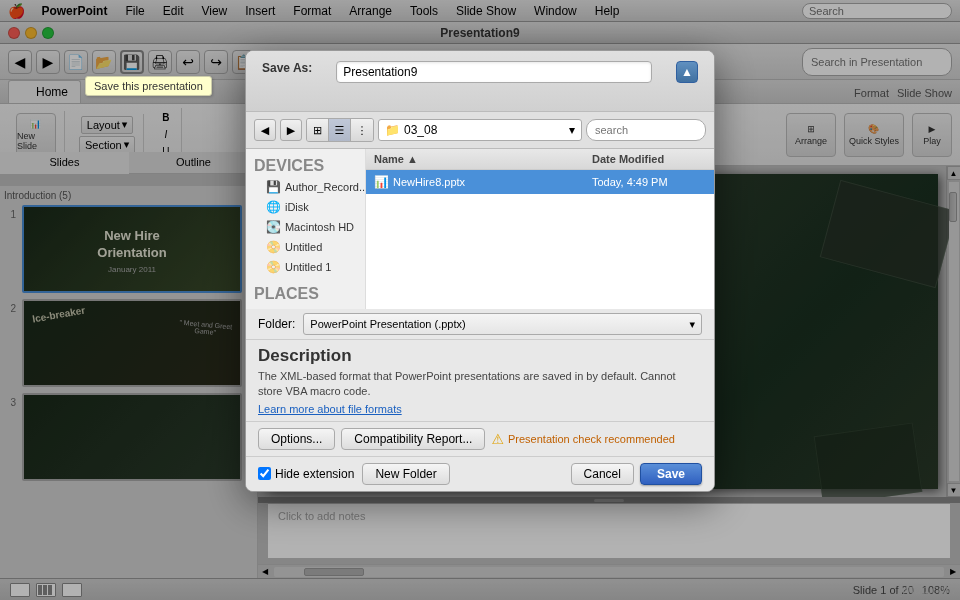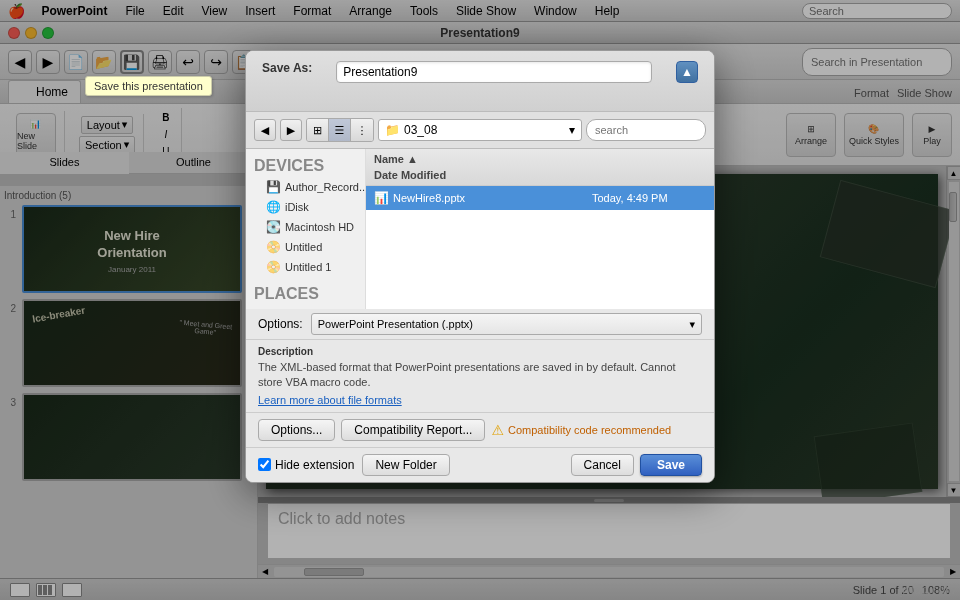--- a/index.html
+++ b/index.html
@@ -154,34 +154,34 @@
       width: 120px; background: #f0f0f0; border-right: 1px solid #ddd;
       padding: 4px 0;
     }
     .sidebar-section { font-size: 16px; color: #888; padding: 4px 8px 2px; font-weight: bold; text-transform: uppercase; }
     .sidebar-item-d { padding: 3px 8px 3px 20px; font-size: 11px; color: #333; cursor: pointer; display: flex; align-items: center; gap: 4px; }
     .disk-icon { font-size: 12px; }
 
     .file-list { flex: 1; }
     .file-list-header {
       display: flex; background: linear-gradient(to bottom, #e8e8e8, #d8d8d8);
-      border-bottom: 1px solid #ccc; padding: 2px 0; flex-direction: column;
+      border-bottom: 1px solid #ccc; padding: 2px 0;
     }
     .col-name { flex: 1; padding: 2px 8px; font-size: 11px; font-weight: bold; color: #444; display: flex; align-items: center; gap: 3px; }
     .col-date { width: 130px; padding: 2px 8px; font-size: 11px; font-weight: bold; color: #444; }
     .file-row { display: flex; align-items: center; padding: 3px 0; }
     .file-row.selected { background: #4a90d9; color: white; }
     .file-cell { flex: 1; padding: 2px 8px; font-size: 11px; display: flex; align-items: center; gap: 4px; }
     .file-date { width: 130px; padding: 2px 8px; font-size: 11px; }
     .file-icon-pptx-white { color: white; font-size: 12px; }
 
     .dialog-description {
       padding: 6px 12px; background: #e8e8e8; border-top: 1px solid #ccc;
     }
-    .desc-title { font-size: 10px; font-weight: bold; color: #333; margin-bottom: 3px; }
+    .desc-title { font-size: 17px; font-weight: bold; color: #333; margin-bottom: 3px; }
     .desc-text { font-size: 11px; color: #444; line-height: 1.4; }
     .desc-link { color: #1a60c0; text-decoration: underline; cursor: pointer; font-size: 11px; display: block; margin-top: 3px; }
 
     .dialog-actions-row {
       padding: 6px 12px; background: #e8e8e8; border-top: 1px solid #ccc;
       display: flex; align-items: center; gap: 6px;
     }
     .action-btn {
       height: 22px; padding: 0 12px; background: linear-gradient(to bottom, #f5f5f5, #ddd);
       border: 1px solid #aaa; border-radius: 4px; font-size: 12px; cursor: pointer;
@@ -383,21 +383,21 @@
           </div>
           <div class="scroll-arrow">▼</div>
         </div>
       </div>
 
       <div class="notes-divider" style="height:6px; background:#888; display:flex; align-items:center; justify-content:center;">
         <div style="width:30px; height:3px; background:#aaa; border-radius:2px;"></div>
       </div>
 
       <div id="notes-area" style="height:55px; background:white; border-top:1px solid #bbb; padding:6px 10px;">
-        <span style="font-size:16px; color:#aaa;">Click to add notes</span>
+        <span style="font-size:11px; color:#aaa;">Click to add notes</span>
       </div>
 
       <div id="h-scrollbar" style="height:14px; background:#c8c8c8; border-top:1px solid #bbb; display:flex; align-items:center;">
         <div style="font-size:8px; width:14px; text-align:center; cursor:pointer;">◀</div>
         <div style="flex:1; height:10px; background:#d5d5d5; margin:2px; border-radius:2px; position:relative;">
           <div style="width:60px; height:8px; background:#b0b0b0; border:1px solid #999; border-radius:2px; position:absolute; left:30px; top:1px;"></div>
         </div>
         <div style="font-size:8px; width:14px; text-align:center; cursor:pointer;">▶</div>
       </div>
     </div>
@@ -489,39 +489,39 @@
           <div class="file-cell">
             <span class="file-icon-pptx-white">📊</span>
             <span>NewHire8.pptx</span>
           </div>
           <div class="file-date">Today, 4:49 PM</div>
         </div>
       </div>
     </div>
 
     <div class="format-row">
-      <span>Options:</span>
+      <span>Folder:</span>
       <div style="flex:1; height:22px; border:1px solid #aaa; border-radius:3px; background:linear-gradient(to bottom,#f5f5f5,#e5e5e5); padding:0 6px; font-size:11px; display:flex; align-items:center; justify-content:space-between; cursor:pointer;">
         <span>PowerPoint Presentation (.pptx)</span>
         <span>▾</span>
       </div>
     </div>
 
     <div class="dialog-description" style="padding:6px 12px; background:#e8e8e8; border-top:1px solid #ccc;">
       <div class="desc-title">Description</div>
       <div class="desc-text">The XML-based format that PowerPoint presentations are saved in by default. Cannot store VBA macro code.</div>
       <a class="desc-link">Learn more about file formats</a>
     </div>
 
     <div class="dialog-actions-row">
       <button class="action-btn">Options...</button>
       <button class="action-btn">Compatibility Report...</button>
       <div class="compat-warning">
         <span class="warn-icon">⚠</span>
-        <span>Compatibility code recommended</span>
+        <span>Presentation check recommended</span>
       </div>
     </div>
 
     <div class="dialog-footer">
       <label class="checkbox-row">
         <input type="checkbox" checked="" style="">
         <span>Hide extension</span>
       </label>
       <button class="new-folder-btn">New Folder</button>
       <div class="dialog-main-actions">

